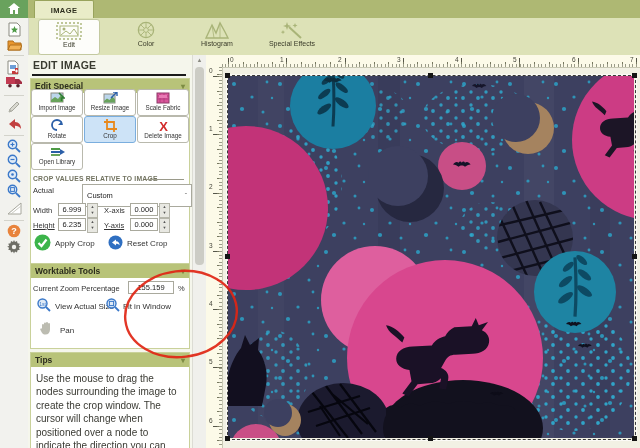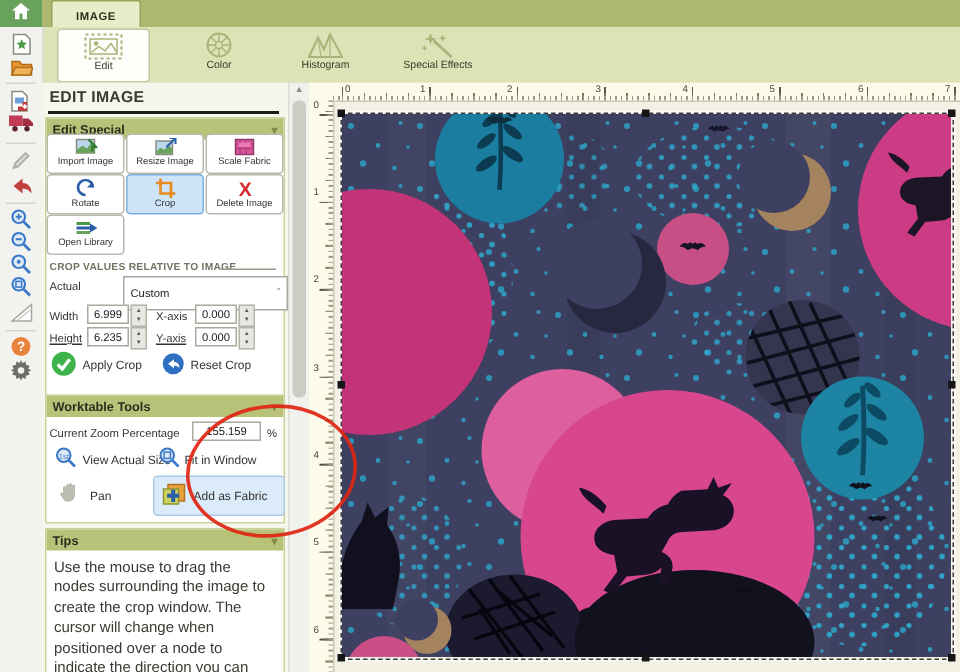--- a/index.html
+++ b/index.html
@@ -345,28 +345,20 @@
         </svg>
     </div>
     <div class="abs flabel" style="left:95px;top:247px;font-size:8px;">Fit in Window</div>
 
     <div class="abs" style="left:11px;top:266px;">
       <svg width="14" height="15" viewBox="0 0 14 15">
           <path d="M3 8 V4 a1 1 0 0 1 2 0 V2.6 a1 1 0 0 1 2 0 V2 a1 1 0 0 1 2 0 v1 a1 1 0 0 1 2 0 v5.5 c0 3 -1.8 5 -4.5 5 c-2 0 -3 -.8 -4 -2.6 L1.2 8.6 a1 1 0 0 1 1.8 -.8 Z" fill="#bcbcb1"></path>
         </svg>
     </div>
     <div class="abs flabel" style="left:32px;top:271px;font-size:8px;">Pan</div>
-    <div class="abs" style="left:74px;top:262px;width:86px;height:25px;background:#dcebf9;border:1px solid #a9c9e8;border-radius:3px;">
-      <svg class="abs" style="left:5px;top:4px;" width="17" height="17" viewBox="0 0 17 17">
-          <rect x="4" y="1" width="11" height="11" fill="#e9a23c" stroke="#b3731f"></rect>
-          <rect x="1" y="4" width="10" height="10" fill="#cdd45e" stroke="#8f9433"></rect>
-          <path d="M6 8 h3 v-3 h3 v3 h3 v3 h-3 v3 h-3 v-3 h-3 Z" fill="#2b5fa8" transform="translate(-2,0) scale(0.9)"></path>
-        </svg>
-      <span class="abs flabel" style="left:26px;top:8px;font-size:8px;">Add as Fabric</span>
-    </div>
 
     <div class="abs section" style="top:297px;height:96px;">
       <div class="sec-head">
         <span>Tips</span>
         <span class="tri">▾</span>
       </div>
       <div style="padding:5px 6px 0 5px;">
         <p class="tips-p">Use the mouse to drag the nodes surrounding the image to create the crop window. The cursor will change when positioned over a node to indicate the direction you can move the cropping line. Place the mouse in the center of the crop window to move the entire crop window.</p>
 
       </div>

